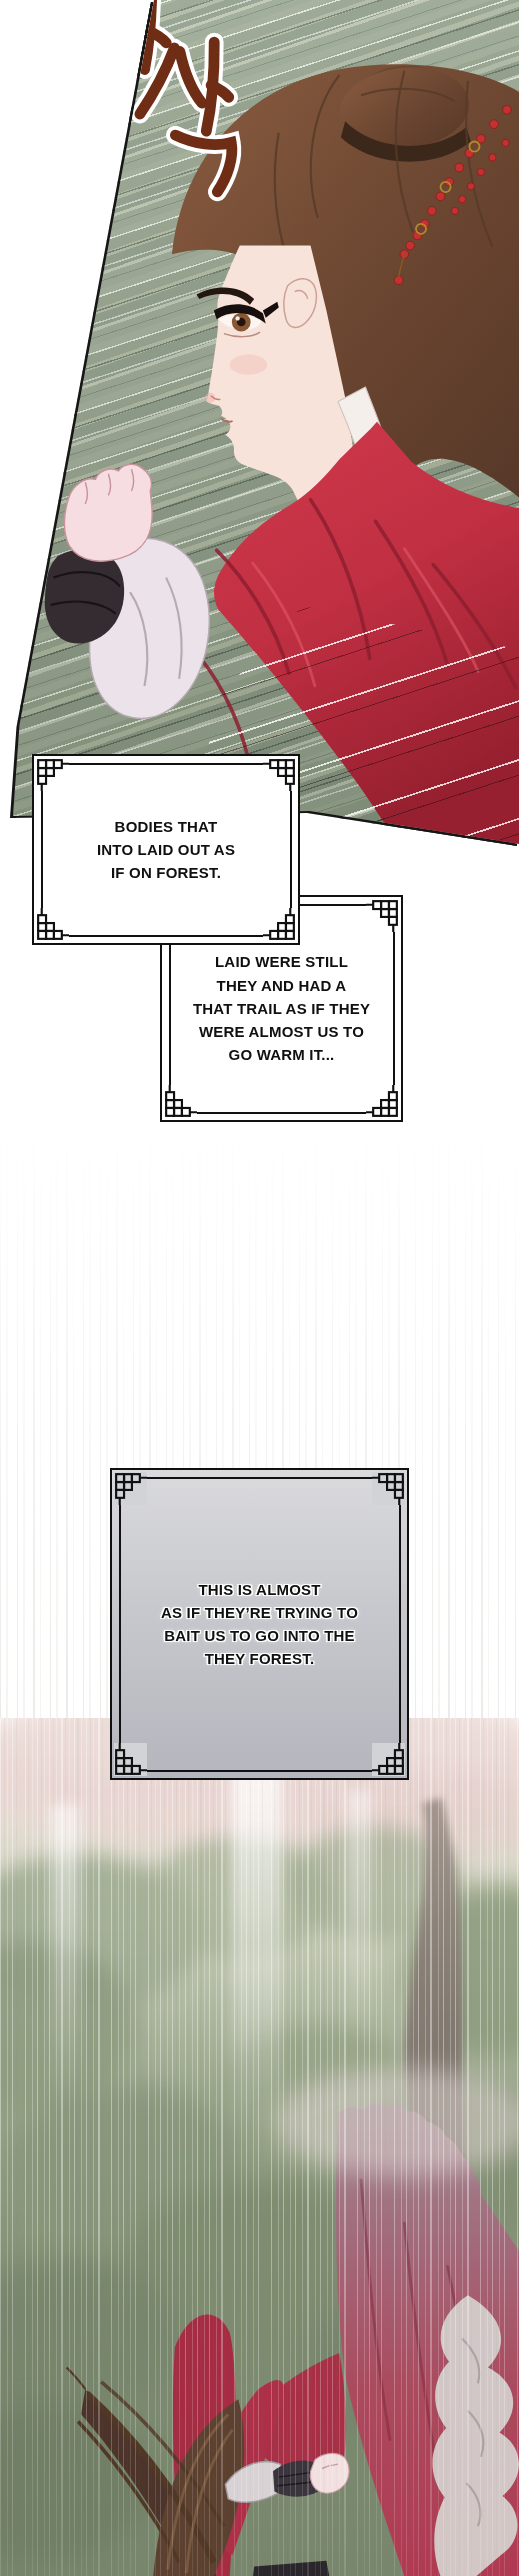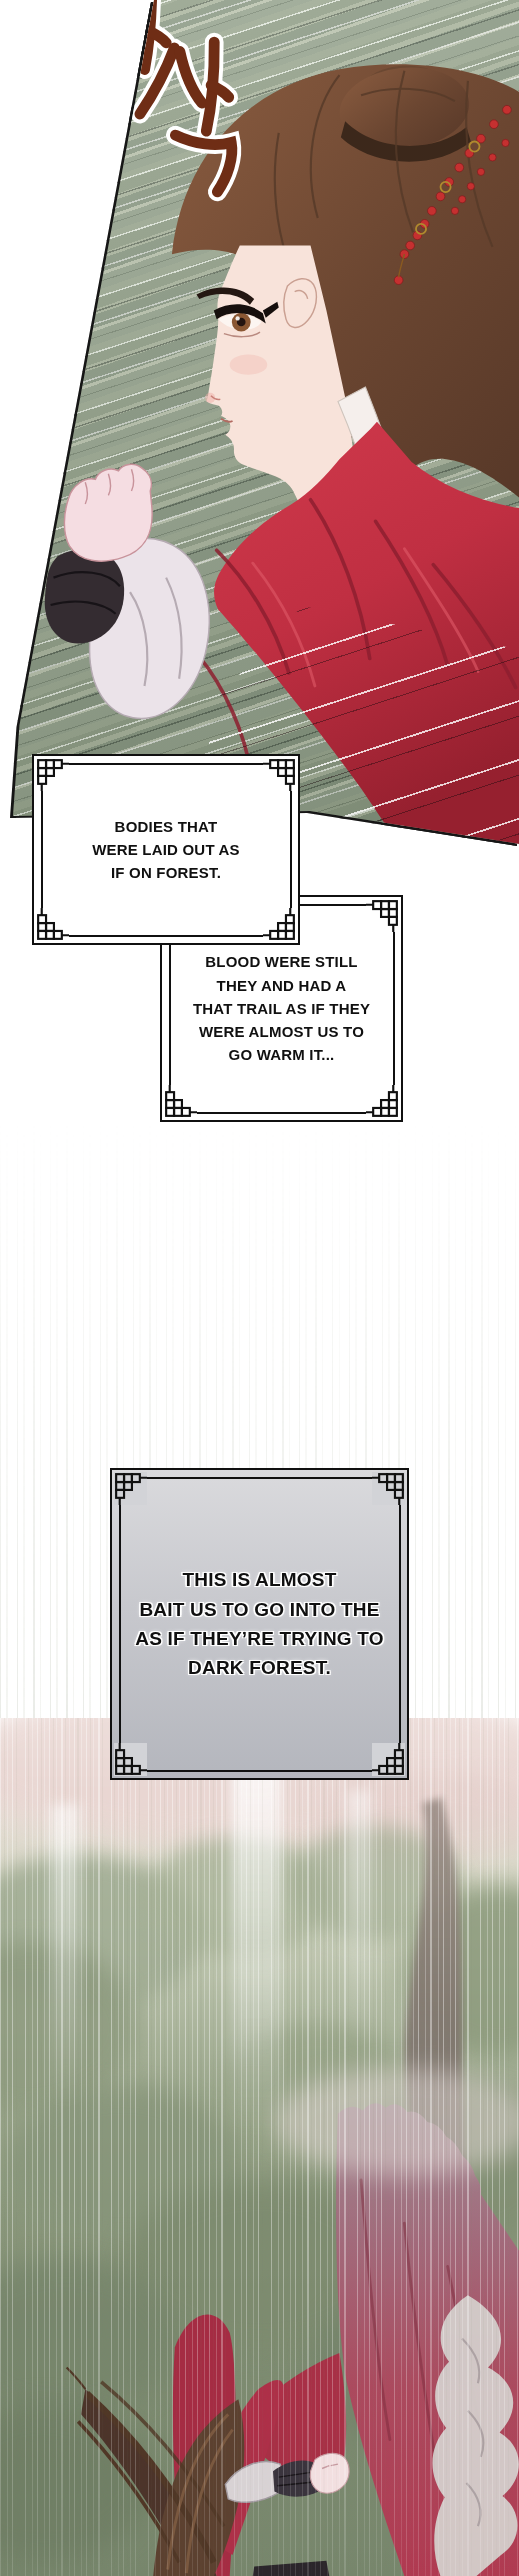--- a/index.html
+++ b/index.html
@@ -33,21 +33,21 @@
   .corn{position:absolute;width:33px;height:33px;}
   .c-tl{top:2.2px;left:2.2px}.c-tr{top:2.2px;right:2.2px;transform:scaleX(-1)}
   .c-bl{bottom:2.2px;left:2.2px;transform:scaleY(-1)}.c-br{bottom:2.2px;right:2.2px;transform:scale(-1,-1)}
   .corn rect.sq{fill:none;stroke:#101010;stroke-width:3px;}
   .corn .cb{fill:#ffffff;}
   .corn .stub{stroke:#101010;stroke-width:3px;}
   #box1{left:32px;top:754px;width:268px;height:191px;z-index:6;}
   #box2{left:160px;top:895px;width:243px;height:227px;z-index:5;}
   #box3{left:110px;top:1468px;width:299px;height:312px;z-index:4;
         background:linear-gradient(180deg,#dadadd 0%,#c7c8cd 45%,#b4b6bd 100%);}
-  #box3 .btxt{font-size:19px;text-shadow:-1.4px -1.4px 0 rgba(255,255,255,.95),1.4px -1.4px 0 rgba(255,255,255,.95),
+  #box3 .btxt{font-size:15px;text-shadow:-1.4px -1.4px 0 rgba(255,255,255,.95),1.4px -1.4px 0 rgba(255,255,255,.95),
         -1.4px 1.4px 0 rgba(255,255,255,.95),1.4px 1.4px 0 rgba(255,255,255,.95),0 0 4.3px #fff;}
   #box3 .corn .cb{fill:#d2d3d7;}
   
   .mist{position:absolute;left:0;top:1123px;width:520px;height:595px;background:#fff;z-index:1;}
   .mist::after{content:"";position:absolute;inset:0;
       background:repeating-linear-gradient(90deg, rgba(186,192,178,.30) 0 1.4px, rgba(0,0,0,0) 1.4px 6.5px,
         rgba(208,212,200,.24) 6.5px 8px, rgba(0,0,0,0) 8px 16.6px);
       -webkit-mask-image:linear-gradient(180deg, transparent 0, rgba(0,0,0,.55) 45%, #000 100%);
       mask-image:linear-gradient(180deg, transparent 0, rgba(0,0,0,.55) 45%, #000 100%);}
   
@@ -346,21 +346,21 @@
         <rect class="cb" width="46" height="46"></rect>
         <rect class="sq" x="3" y="3" width="11" height="11"></rect>
         <rect class="sq" x="14" y="3" width="11" height="11"></rect>
         <rect class="sq" x="25" y="3" width="11" height="11"></rect>
         <rect class="sq" x="3" y="14" width="11" height="11"></rect>
         <rect class="sq" x="14" y="14" width="11" height="11"></rect>
         <rect class="sq" x="3" y="25" width="11" height="11"></rect>
         <path class="stub" d="M36,8 h10 M8,36 v10"></path>
       </svg>
     <div class="btxt">
-      <div>BLOOD WERE STILL</div>
+      <div>LAID WERE STILL</div>
       <div>THEY AND HAD A</div>
       <div>THAT TRAIL AS IF THEY</div>
       <div>WERE ALMOST US TO</div>
       <div>GO WARM IT...</div>
     </div>
   </div>
 
   <div class="obox" id="box1">
     <div class="inner"></div>
     <svg class="corn c-tl" viewBox="0 0 46 46">
@@ -398,21 +398,21 @@
         <rect class="sq" x="3" y="3" width="11" height="11"></rect>
         <rect class="sq" x="14" y="3" width="11" height="11"></rect>
         <rect class="sq" x="25" y="3" width="11" height="11"></rect>
         <rect class="sq" x="3" y="14" width="11" height="11"></rect>
         <rect class="sq" x="14" y="14" width="11" height="11"></rect>
         <rect class="sq" x="3" y="25" width="11" height="11"></rect>
         <path class="stub" d="M36,8 h10 M8,36 v10"></path>
       </svg>
     <div class="btxt">
       <div>BODIES THAT</div>
-      <div>WERE LAID OUT AS</div>
+      <div>INTO LAID OUT AS</div>
       <div>IF ON FOREST.</div>
     </div>
   </div>
 
   <div class="obox" id="box3">
     <div class="inner"></div>
     <svg class="corn c-tl" viewBox="0 0 46 46">
         <rect class="cb" width="46" height="46"></rect>
         <rect class="sq" x="3" y="3" width="11" height="11"></rect>
         <rect class="sq" x="14" y="3" width="11" height="11"></rect>
@@ -447,20 +447,20 @@
         <rect class="sq" x="3" y="3" width="11" height="11"></rect>
         <rect class="sq" x="14" y="3" width="11" height="11"></rect>
         <rect class="sq" x="25" y="3" width="11" height="11"></rect>
         <rect class="sq" x="3" y="14" width="11" height="11"></rect>
         <rect class="sq" x="14" y="14" width="11" height="11"></rect>
         <rect class="sq" x="3" y="25" width="11" height="11"></rect>
         <path class="stub" d="M36,8 h10 M8,36 v10"></path>
       </svg>
     <div class="btxt">
       <div>THIS IS ALMOST</div>
+      <div>AS IF THEY’RE TRYING TO</div>
       <div>BAIT US TO GO INTO THE</div>
-      <div>AS IF THEY’RE TRYING TO</div>
-      <div>DARK FOREST.</div>
+      <div>THEY FOREST.</div>
     </div>
   </div>
 
 </div>
 
 
 </body></html>

